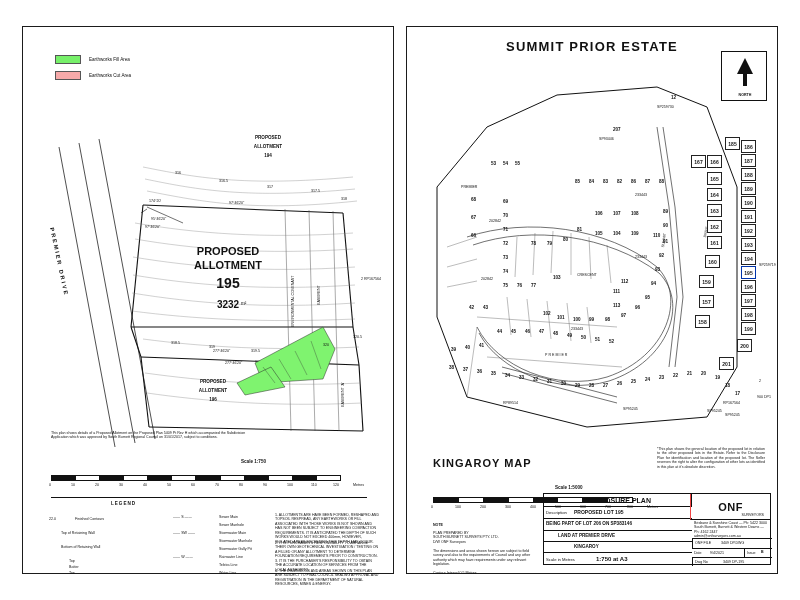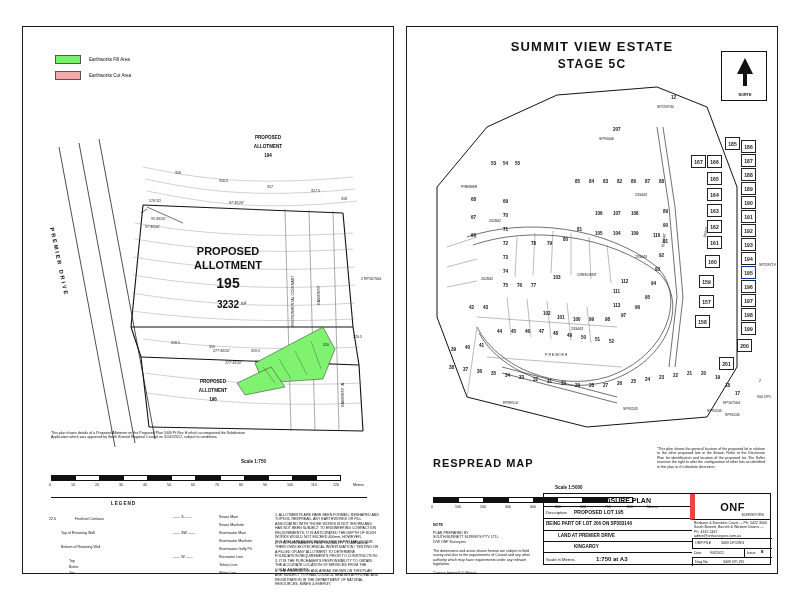--- a/index.html
+++ b/index.html
@@ -69,21 +69,21 @@
   #disclosure { position:absolute; left:136px; bottom:8px; width:228px; height:72px;
       border:1px solid #111; }
   #disclosure .hdr { position:absolute; left:0; top:0; width:148px; height:13px;
       border-bottom:1px solid #111; border-right:1px solid #111;
       font-size:7px; font-weight:bold; display:flex; align-items:center; justify-content:center; }
   .drow { position:absolute; left:0; width:148px; border-bottom:1px solid #111; }
   .dlbl { position:absolute; left:2px; font-size:4.2px; }
   .dval { position:absolute; left:30px; font-size:5px; font-weight:bold; }
 
   #onf-logo { position:absolute; right:0; top:0; width:80px; height:26px;
-      border-left:5px solid #ef4444; border-bottom:1px solid #111;
+      border-left:1px solid #ef4444; border-bottom:1px solid #111;
       display:flex; align-items:center; justify-content:center; }
   .onf-txt { font-size:11px; font-weight:bold; letter-spacing:0.5px; }
 
   .cellbox { position:absolute; border:1px solid #111; }
 
   .divline { position:absolute; background:#111; }
 </style>
 </head>
 <body>
 
@@ -258,22 +258,21 @@
     <div>
       <div class="t tiny" style="left:252px; top:486px; width:104px; white-space:normal;">1. ALLOTMENTS ARE HAVE BEEN FORMED, RESHAPED AND TOPSOIL RESPREAD, ANY EARTHWORKS OR FILL ASSOCIATED WITH THOSE WORKS IS NOT SHOWN AND HAS NOT BEEN SUBJECT TO ENGINEERING COMPACTION REQUIREMENTS. IT IS ANTICIPATED THE DEPTH OF SUCH WORKS WOULD NOT EXCEED 400mm, HOWEVER, ISOLATED AREAS EXCEEDING THIS DEPTH MAY OCCUR.</div>
       <div class="t tiny" style="left:252px; top:514px; width:104px; white-space:normal;">2. IT IS PURCHASER'S RESPONSIBILITY TO ARRANGE THEIR OWN GEOTECHNICAL INVESTIGATION / TESTING ON A FILLED OR ANY ALLOTMENT TO DETERMINE FOUNDATION REQUIREMENTS PRIOR TO CONSTRUCTION.</div>
       <div class="t tiny" style="left:252px; top:532px; width:104px; white-space:normal;">3. IT IS THE PURCHASER'S RESPONSIBILITY TO OBTAIN THE ACCURATE LOCATION OF SERVICES FROM THE LOCAL AUTHORITY.</div>
       <div class="t tiny" style="left:252px; top:542px; width:104px; white-space:normal;">4. THE DIMENSIONS AND AREAS SHOWN ON THIS PLAN ARE SUBJECT TO FINAL COUNCIL SEALING APPROVAL AND REGISTRATION IN THE DEPARTMENT OF NATURAL RESOURCES, MINES &amp; ENERGY.</div>
     </div>
   </div>
 
   <div class="panel" id="right-panel">
 
-    <div id="estate-title">SUMMIT VIEW ESTATE</div>
-    <div id="estate-sub">STAGE 5C</div>
+    <div id="estate-title">SUMMIT PRIOR ESTATE</div>
 
     <div id="north-arrow">
       <svg viewBox="0 0 46 50" width="46" height="50">
         <polygon points="23,6 31,22 25,22 25,34 21,34 21,22 15,22" fill="#111"></polygon>
       </svg>
       <div class="tc tiny bold" style="left:0; right:0; bottom:3px; width:46px;">NORTH</div>
     </div>
 
     <svg style="position:absolute;left:0;top:40px;width:372px;height:380px;" viewBox="0 0 372 380">
 
@@ -441,21 +440,21 @@
       <div class="t tiny" style="left:350px; top:368px;">900 DP1</div>
       <div class="t tiny" style="left:352px; top:352px;">2</div>
     </div>
 
     <div class="t tiny" style="left:54px; top:158px;">PREMIER</div>
     <div class="t tiny" style="left:138px; top:326px; letter-spacing:1px;">PREMIER</div>
     <div class="t tiny" style="left:254px; top:220px; transform:rotate(-82deg); transform-origin:left top;">SUMMIT</div>
     <div class="t tiny" style="left:170px; top:246px;">CRESCENT</div>
     <div class="t tiny" style="left:296px; top:210px; transform:rotate(-80deg); transform-origin:left top;">DRIVE</div>
 
-    <div class="t bold" style="left:26px; top:430px; font-size:11px; letter-spacing:1px;">RESPREAD MAP</div>
+    <div class="t bold" style="left:26px; top:430px; font-size:11px; letter-spacing:1px;">KINGAROY MAP</div>
 
     <div class="t tiny" style="left:250px; top:420px; width:108px; white-space:normal; text-align:justify;">*This plan shows the general location of the proposed lot in relation to the other proposed lots in the Estate. Refer to the Disclosure Plan for identification and location of the proposed lot. The Seller reserves the right to alter the configuration of other lots as identified in this plan at it's absolute discretion.</div>
 
     <div class="t xs bold" style="left:148px; top:458px;">Scale 1:5000</div>
     <div class="scalebar" style="left:26px; top:470px; width:200px;">
       <div class="on"></div>
         <div></div>
         <div class="on"></div>
         <div></div>
       <div class="on"></div>

